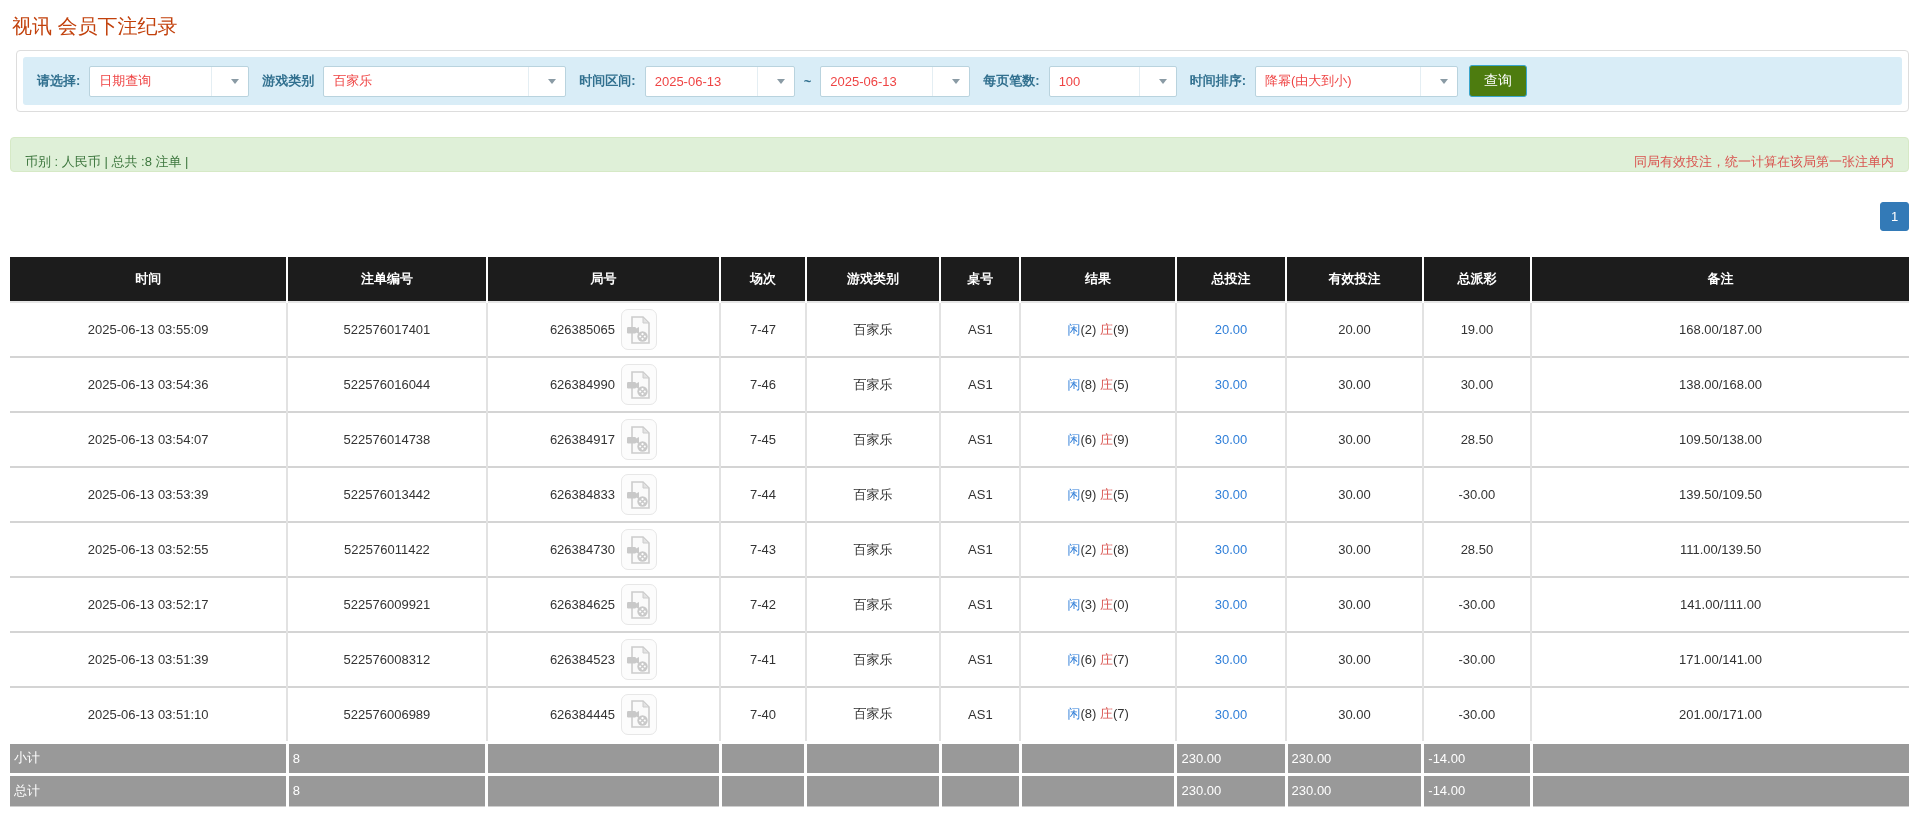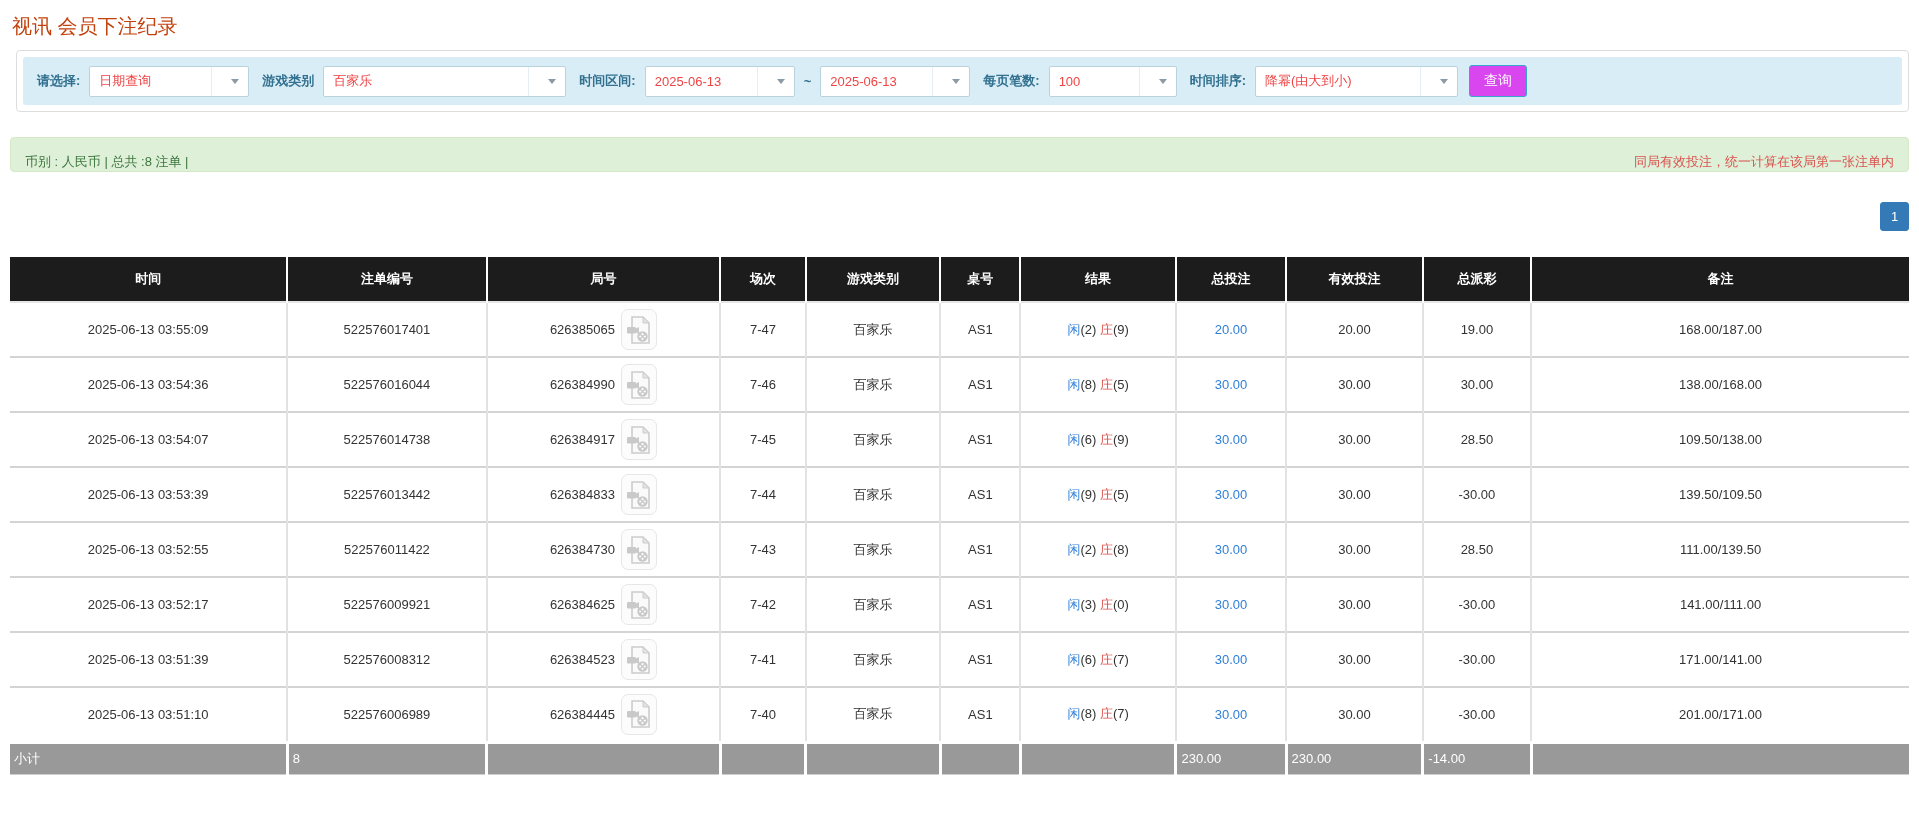--- a/index.html
+++ b/index.html
@@ -33,21 +33,21 @@
     border-top:5px solid #8a9ba5;
   }
   .caret-box { border-left:1px solid #e4eef3; align-self:stretch; display:flex; align-items:center; padding-left:9px; margin-left:8px; }
   .w-select1 { width:160px; }
   .w-select2 { width:243px; }
   .w-date    { width:150px; }
   .w-pages   { width:128px; }
   .w-sort    { width:203px; }
   .tilde { color:#31708f; font-weight:bold; }
   .btn-query {
-    background:#d946ef; border:1px solid #38a5cc; color:#fff; border-radius:3px;
+    background:#4d7c0f; border:1px solid #38a5cc; color:#fff; border-radius:3px;
     height:32px; padding:0 14px; font-size:14px; cursor:pointer; margin-left:2px;
     font-family:inherit;
   }
 
   
   .alert-success {
     margin-top:25px; background:#dff0d8; border:1px solid #d6e9c6; border-radius:4px;
     height:35px; display:flex; align-items:flex-end; justify-content:space-between;
     padding:0 14px;
   }
@@ -441,16 +441,29 @@
           <td></td>
           <td></td>
           <td></td>
           <td></td>
           <td></td>
           <td>230.00</td>
           <td>230.00</td>
           <td class="neg">-14.00</td>
           <td></td>
         </tr>
+        <tr>
+          <td>总计</td>
+          <td>8</td>
+          <td></td>
+          <td></td>
+          <td></td>
+          <td></td>
+          <td></td>
+          <td>230.00</td>
+          <td>230.00</td>
+          <td class="neg">-14.00</td>
+          <td></td>
+        </tr>
       </tfoot>
   </table>
 
 </div>
 
 </body></html>

